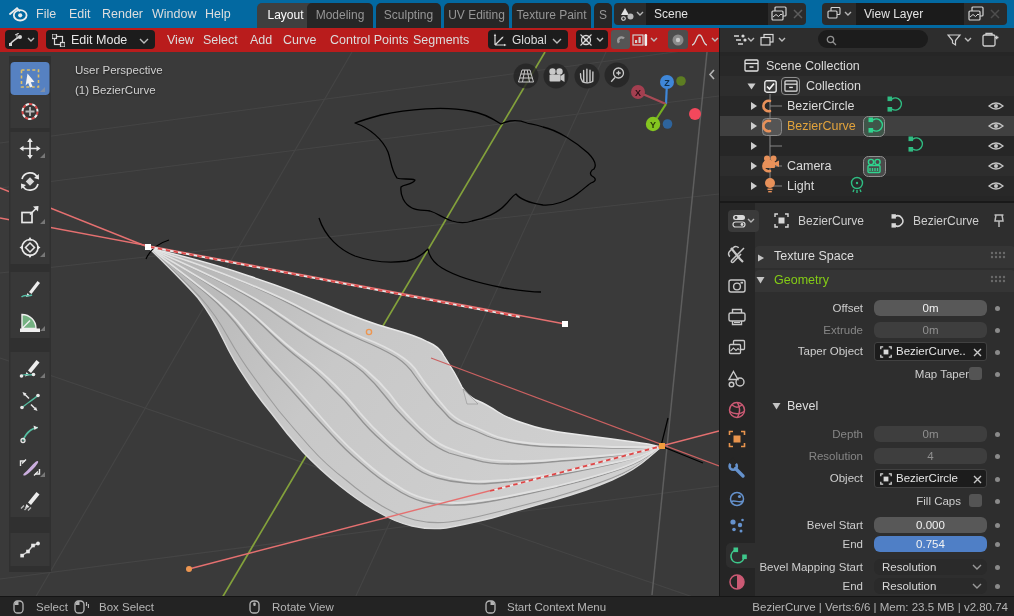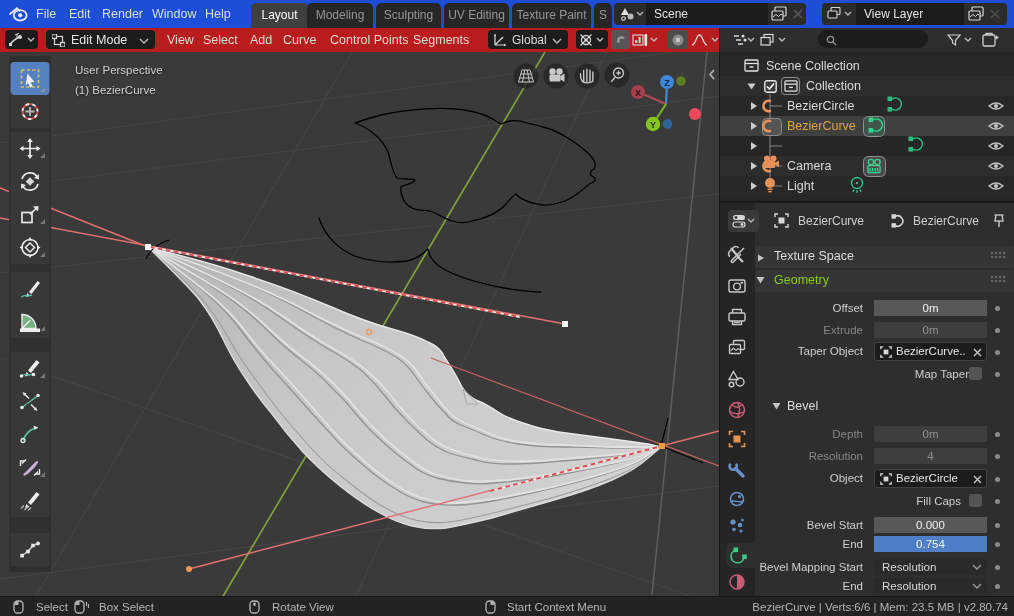--- a/index.html
+++ b/index.html
@@ -1,21 +1,21 @@
 <!DOCTYPE html>
 <html><head>
 <meta charset="utf-8">
 <style>
 html,body{margin:0;padding:0;width:1014px;height:616px;overflow:hidden;background:#1d1d1d;
 font-family:"Liberation Sans",sans-serif;-webkit-font-smoothing:antialiased;}
 *{box-sizing:border-box;}
 .abs{position:absolute;}
 #page{position:relative;width:1014px;height:616px;}
 
-#topbar{position:absolute;left:0;top:0;width:1014px;height:28px;background:#1d4ed8;}
+#topbar{position:absolute;left:0;top:0;width:1014px;height:28px;background:#0369a1;}
 #topbar .menu{position:absolute;top:0;height:28px;line-height:28px;color:#dedede;font-size:12.5px;}
 .tab{position:absolute;top:3px;height:25px;line-height:25px;border-radius:5px 5px 0 0;
 font-size:12px;color:#969696;background:#262626;text-align:center;}
 .tab.active{background:#3f3f3f;color:#fdfdfd;}
 .idblock{position:absolute;top:3px;height:22px;background:#2b2b2b;border-radius:4px;}
 .idfield{position:absolute;top:0;height:22px;background:#1b1b1b;color:#e3e3e3;font-size:12px;line-height:22px;}
 
 #hdr{position:absolute;left:0;top:28px;width:884px;height:24px;background:#b91c1c;}
 #hdr .mi{position:absolute;top:0;height:24px;line-height:24px;color:#dcdcdc;font-size:12.5px;}
 .ddark{position:absolute;background:#1c1c1c;border-radius:4px;height:19px;top:2px;}
@@ -26,21 +26,21 @@
 #tools{position:absolute;left:9px;top:56px;width:42px;}
 
 #rpanel{position:absolute;left:719px;top:52px;width:295px;height:544px;background:#262626;border-left:1px solid #161616;}
 #outl{position:absolute;left:0;top:0;width:295px;height:151px;}
 .orow{position:absolute;left:0;width:295px;height:20px;color:#dadada;font-size:12.5px;line-height:20px;}
 
 #props{position:absolute;left:0;top:151px;width:295px;height:393px;background:#2e2e2e;}
 #ptabs{position:absolute;left:0;top:0;width:35px;height:393px;background:#252525;}
 .prow{position:absolute;font-size:12px;color:#cecece;}
 .plabel{position:absolute;text-align:right;color:#cecece;font-size:11.5px;line-height:16px;white-space:nowrap;}
-.pfield{position:absolute;left:154px;width:113px;height:16px;border-radius:0;background:#585858;
+.pfield{position:absolute;left:154px;width:113px;height:16px;border-radius:6px;background:#585858;
 color:#f2f2f2;font-size:11.5px;line-height:16px;text-align:center;}
 .pfield.dis{background:#3e3e3e;color:#909090;}
 .dot{position:absolute;left:275px;width:5px;height:5px;border-radius:50%;background:#8a8a8a;}
 
 #status{position:absolute;left:0;top:596px;width:1014px;height:20px;background:#232323;border-top:1px solid #151515;}
 #status .st{position:absolute;top:0;height:20px;line-height:20px;color:#b5b5b5;font-size:11.5px;}
 </style>
 </head>
 <body>
 <div id="page">
@@ -49,21 +49,21 @@
   <svg class="abs" style="left:9px;top:6px" width="19" height="16" viewBox="0 0 19 16">
     <ellipse cx="11.2" cy="9.3" rx="6.4" ry="5.2" fill="none" stroke="#ececec" stroke-width="1.8"></ellipse>
     <circle cx="11.2" cy="9.3" r="2.1" fill="#ececec"></circle>
     <path d="M1 8 L8 2.2 L10.5 4.8" fill="none" stroke="#ececec" stroke-width="1.8" stroke-linecap="round"></path>
   </svg>
   <div class="menu" style="left:36px">File</div>
   <div class="menu" style="left:69px">Edit</div>
   <div class="menu" style="left:102px">Render</div>
   <div class="menu" style="left:152px">Window</div>
   <div class="menu" style="left:205px">Help</div>
-  <div class="tab active" style="left:251px;width:57px">Layout</div>
+  <div class="tab active" style="left:257px;width:57px">Layout</div>
   <div class="tab" style="left:307px;width:66px">Modeling</div>
   <div class="tab" style="left:376px;width:65px">Sculpting</div>
   <div class="tab" style="left:444px;width:65px">UV Editing</div>
   <div class="tab" style="left:512px;width:79px">Texture Paint</div>
   <div class="tab" style="left:594px;width:18px">S</div>
   <div class="idblock" style="left:614px;width:192px"></div>
   <div class="idfield" style="left:646px;top:3px;width:122px;padding-left:8px">Scene</div>
   <svg class="abs" style="left:620px;top:7px" width="24" height="14" viewBox="0 0 24 14">
     <path d="M5 1 L9 8 L1 8 Z" fill="#e0e0e0"></path>
         <circle cx="10.5" cy="9.5" r="3" fill="#b9b9b9"></circle>

